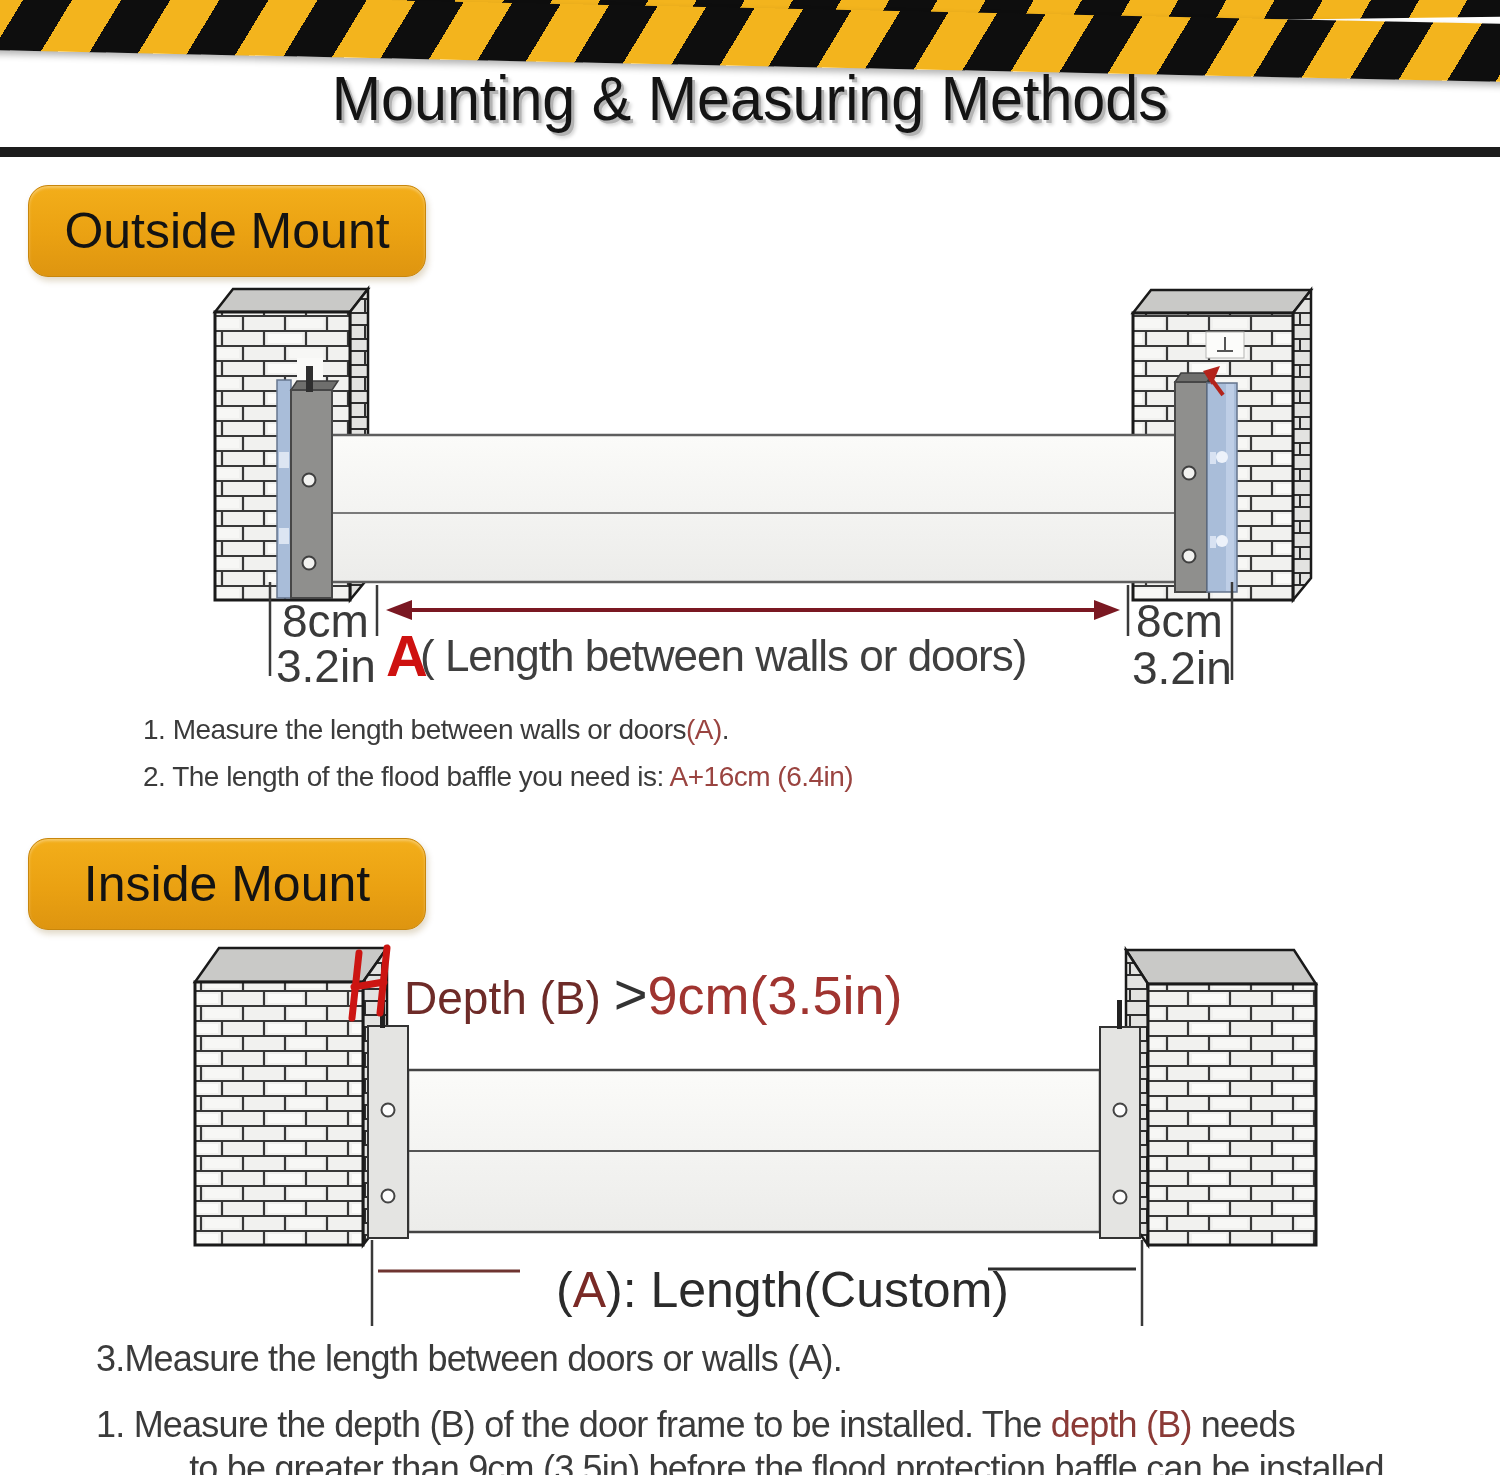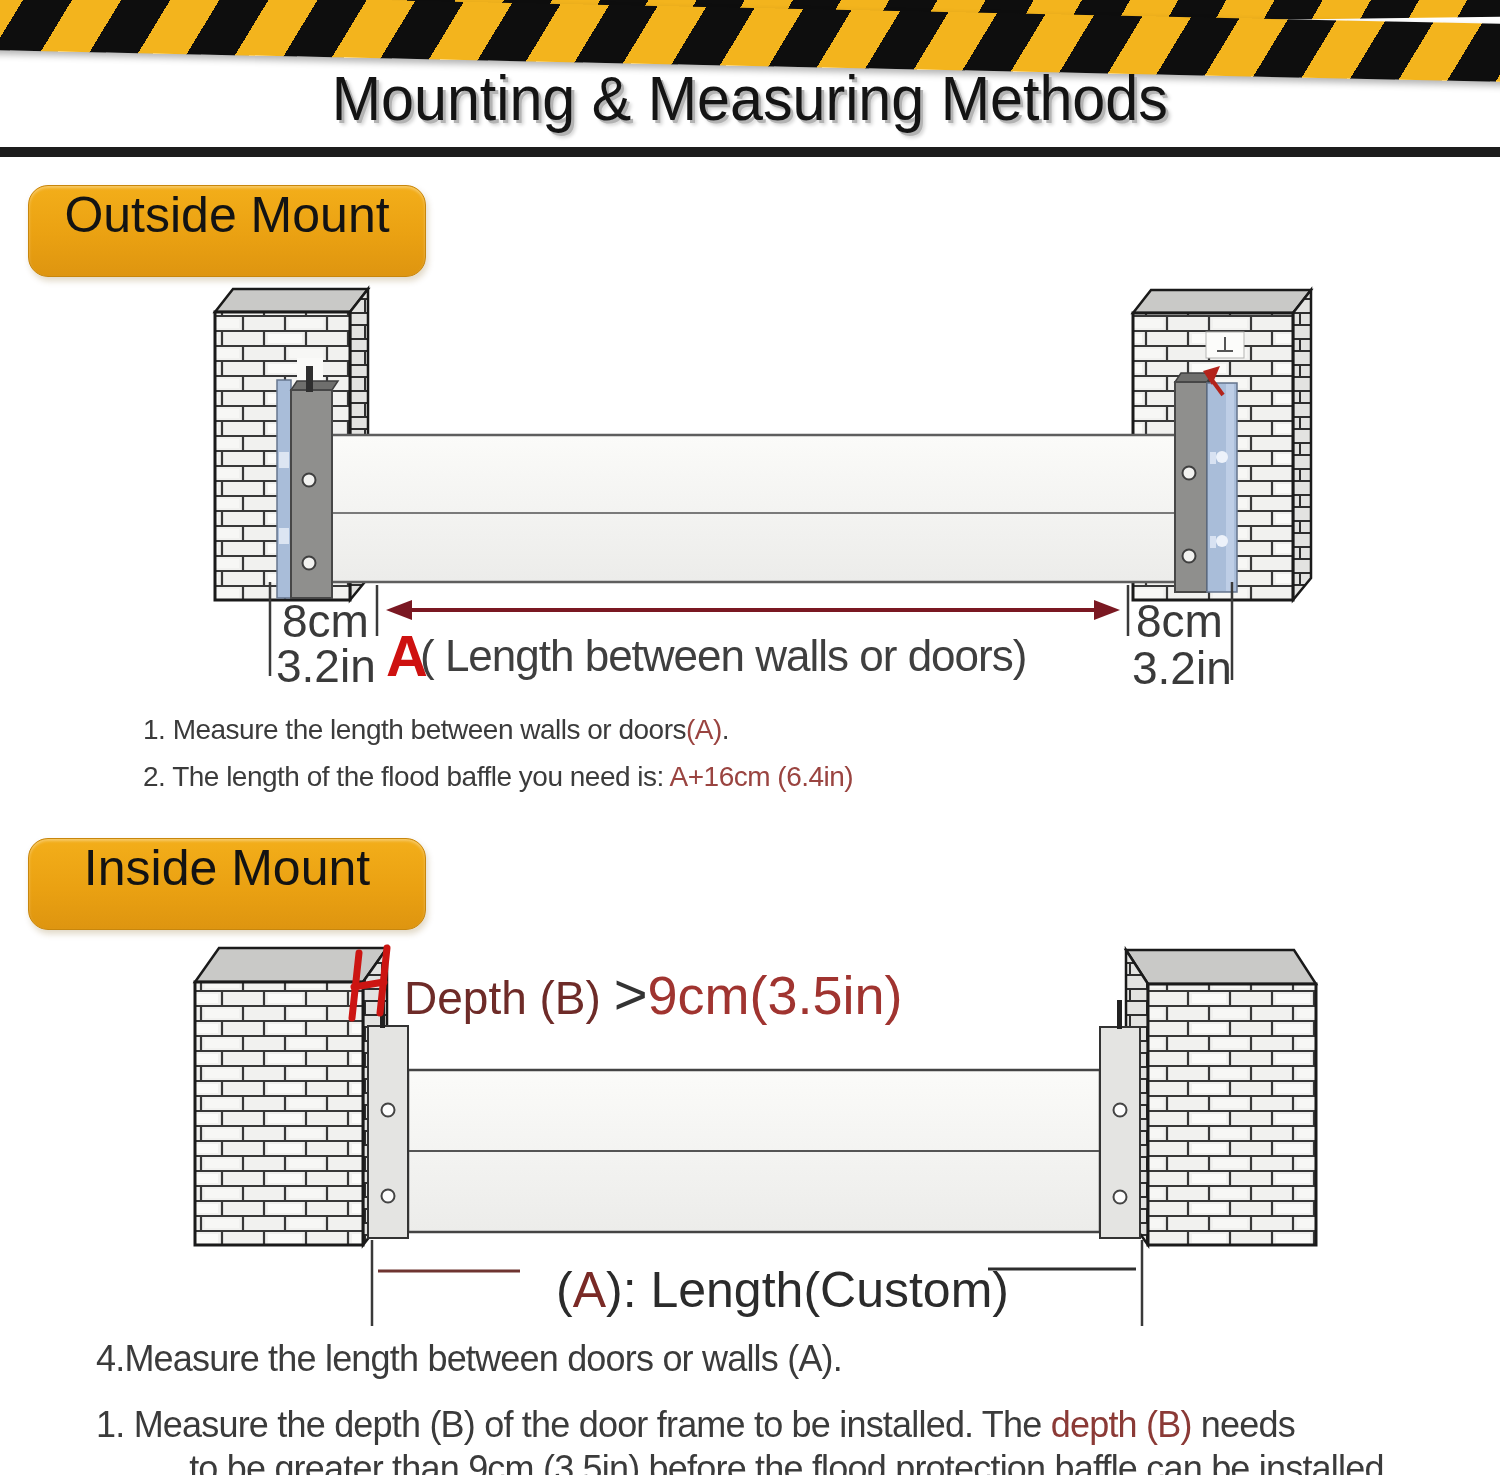--- a/index.html
+++ b/index.html
@@ -28,21 +28,21 @@
     display:inline-block;transform:scaleX(0.94);
     text-shadow:3px 3px 0 #b3b3b3,5px 5px 4px #d4d4d4;
   }
   .header-rule{position:absolute;top:147px;left:0;width:1500px;height:10px;background:#1d1d1d;}
   
   .badge{
     position:absolute;left:28px;width:396px;height:90px;border-radius:20px;
     background:linear-gradient(180deg,#F3AE1A 0%,#EAA112 55%,#DE9510 100%);
     border:1px solid #C8860C;
     box-shadow:inset 0 2px 3px rgba(255,255,255,0.35), 2px 4px 6px rgba(120,80,0,0.22);
-    display:flex;align-items:flex-start;justify-content:center;
+    display:flex;align-items:center;justify-content:center;
     font-size:50px;color:#131313;white-space:nowrap;
   }
   .badge-outside{top:185px;}
   .badge-inside{top:838px;}
   
   .diagram{position:absolute;left:0;}
   #outside-diagram{top:270px;width:1500px;height:420px;}
   #inside-diagram{top:930px;width:1500px;height:410px;}
   
   .steps{position:absolute;color:#3b3b3b;}
@@ -224,18 +224,18 @@
       <line x1="378" y1="1271" x2="520" y2="1271" stroke="#6F3431" stroke-width="3"></line>
       <line x1="988" y1="1269" x2="1136" y2="1269" stroke="#2e2e2e" stroke-width="3"></line>
     </g>
 
     <text y="1307" font-size="50">
       <tspan x="556" fill="#2b2b2b">(</tspan><tspan fill="#7A2A26">A</tspan><tspan fill="#2b2b2b">): Length(Custom)</tspan>
     </text>
   </svg>
 
   <div class="steps steps-inside">
-    <div class="step-line step-line-1"><span>4.Measure the length between doors or walls (A).</span></div>
+    <div class="step-line step-line-1"><span>3.Measure the length between doors or walls (A).</span></div>
     <div class="step-line step-line-2"><span>1. Measure the depth (B) of the door frame to be installed. The </span><span class="accent-red-dark">depth (B)</span><span> needs</span></div>
     <div class="step-line step-line-3"><span>to be greater than 9cm (3.5in) before the flood protection baffle can be installed.</span></div>
   </div>
 
 </div>
 
 </body></html>

